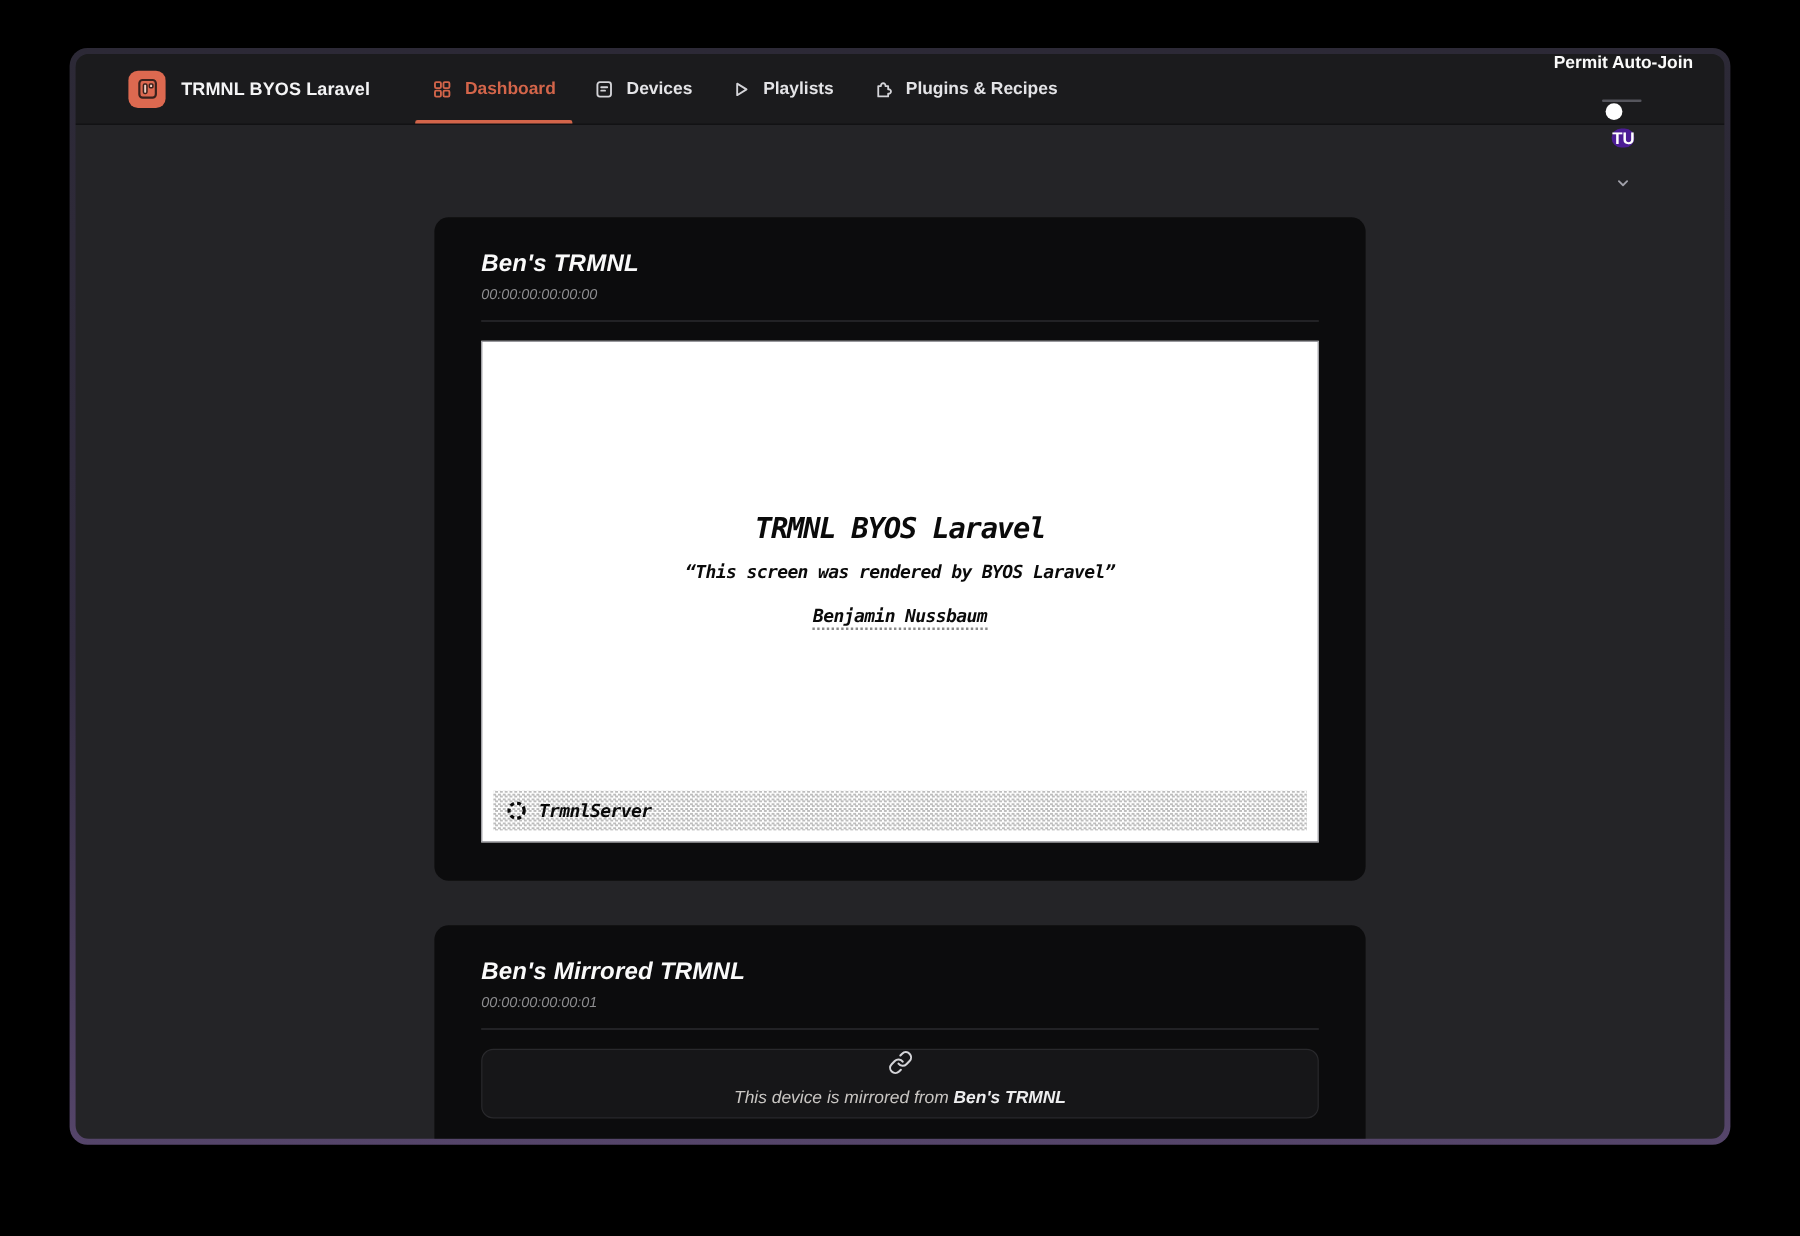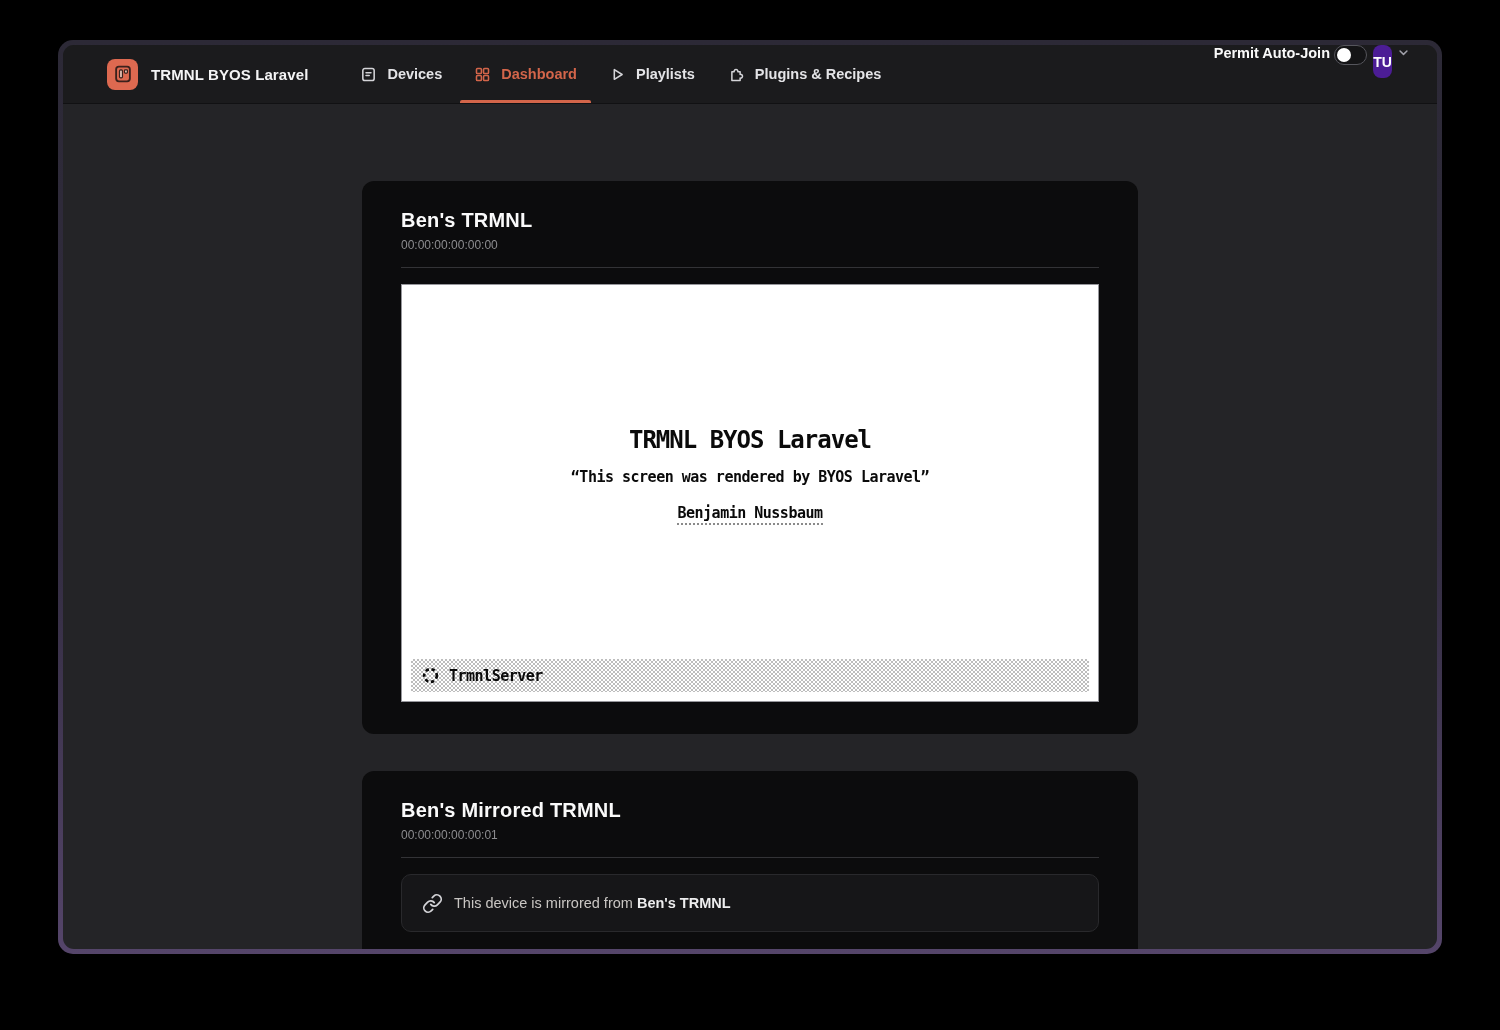--- a/index.html
+++ b/index.html
@@ -71,21 +71,21 @@
   .nav-item.active::after {
     content: "";
     position: absolute;
     left: 0; right: 0; bottom: 0;
     height: 3px;
     background: #d3654a;
     border-radius: 2px 2px 0 0;
   }
   .nav-right {
     margin-left: auto;
-    display: flex; align-items: flex-start; gap: 4px;
+    display: flex; align-items: center; gap: 22px; flex-direction: column;
   }
   .permit-label {
     font-size: 14.5px; font-weight: bold; color: #fafafa;
     white-space: nowrap;
   }
   .toggle {
     width: 33px; height: 20px;
     border-radius: 10px;
     background: #141416;
     border: 1px solid #55555c;
@@ -112,20 +112,21 @@
   .chevron { display: flex; align-items: center; cursor: pointer; }
 
   
   .content {
     flex: 1 1 auto;
     overflow: hidden;
     padding-top: 77px;
     display: flex;
     flex-direction: column;
     align-items: center;
+    font-style: italic;
   }
   .device-card {
     width: 776px;
     background: #0c0c0d;
     border-radius: 12px;
     padding: 28px 39px 32px 39px;
     flex: none;
   }
   .device-card + .device-card { margin-top: 37px; }
   .card-title {
@@ -197,20 +198,21 @@
   
   .mirror-box {
     margin-top: 16px;
     height: 58px;
     border-radius: 10px;
     background: #161618;
     border: 1px solid #29292c;
     display: flex; align-items: center;
     padding: 0 20px;
     gap: 11px;
+    flex-direction: column;
   }
   .mirror-text { font-size: 14.5px; color: #c9c6c3; }
   .mirror-text b { color: #ededee; font-weight: bold; }
 
   svg.icon { display: block; }
 </style>
 </head>
 <body>
 
 <div class="window-frame">
@@ -222,35 +224,35 @@
           <svg class="icon" width="22" height="22" viewBox="0 0 24 24">
             <rect x="4.5" y="4" width="15" height="16" rx="3" fill="none" stroke="#3a211c" stroke-width="2"></rect>
             <rect x="8.2" y="7.6" width="3.2" height="8.6" rx="1.2" fill="#f3cfc2" stroke="#3a211c" stroke-width="1.4"></rect>
             <rect x="13.6" y="7.6" width="3.2" height="3.4" rx="0.8" fill="#f3cfc2" stroke="#3a211c" stroke-width="1.4"></rect>
           </svg>
         </div>
         <span class="brand-title">TRMNL BYOS Laravel</span>
       </div>
 
       <div class="nav-items">
-        <div class="nav-item">
-          <svg class="icon" width="17" height="17" viewBox="0 0 24 24" fill="none" stroke-width="2.2" stroke-linecap="round">
-            <rect x="4" y="3.5" width="16" height="17" rx="3"></rect>
-            <path d="M8.5 9.5h7M8.5 13.5h4.5"></path>
-          </svg>
-          <span>Devices</span>
-        </div>
         <div class="nav-item active">
           <svg class="icon" width="17" height="17" viewBox="0 0 24 24" fill="none" stroke-width="2.2">
             <rect x="3.5" y="3.5" width="7" height="7" rx="1.5"></rect>
             <rect x="13.5" y="3.5" width="7" height="7" rx="1.5"></rect>
             <rect x="3.5" y="13.5" width="7" height="7" rx="1.5"></rect>
             <rect x="13.5" y="13.5" width="7" height="7" rx="1.5"></rect>
           </svg>
           <span>Dashboard</span>
+        </div>
+        <div class="nav-item">
+          <svg class="icon" width="17" height="17" viewBox="0 0 24 24" fill="none" stroke-width="2.2" stroke-linecap="round">
+            <rect x="4" y="3.5" width="16" height="17" rx="3"></rect>
+            <path d="M8.5 9.5h7M8.5 13.5h4.5"></path>
+          </svg>
+          <span>Devices</span>
         </div>
         <div class="nav-item">
           <svg class="icon" width="17" height="17" viewBox="0 0 24 24" fill="none" stroke-width="2.2" stroke-linejoin="round">
             <path d="M7.5 5.2 v13.6 L18.5 12 Z"></path>
           </svg>
           <span>Playlists</span>
         </div>
         <div class="nav-item">
           <svg class="icon" width="18" height="18" viewBox="0 0 24 24" fill="none" stroke-width="2" stroke-linejoin="round">
             <path d="M6.5 9 H9.5 C9.2 4.8 14.8 4.8 14.5 9 H17.5 V12.5 C21.7 12.2 21.7 17.8 17.5 17.5 V20.5 H6.5 Z"></path>

